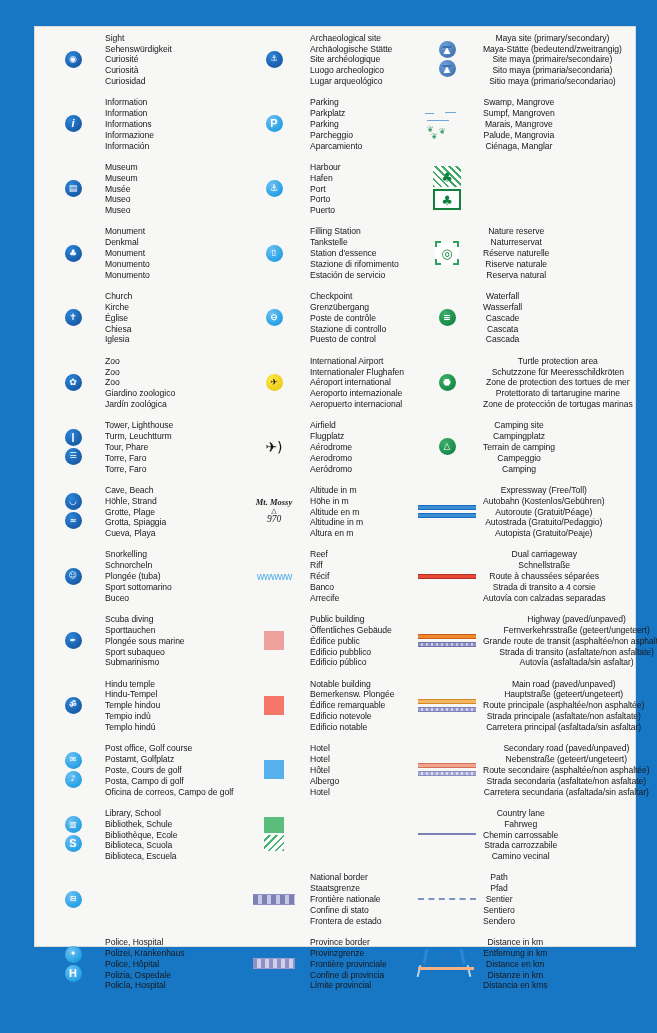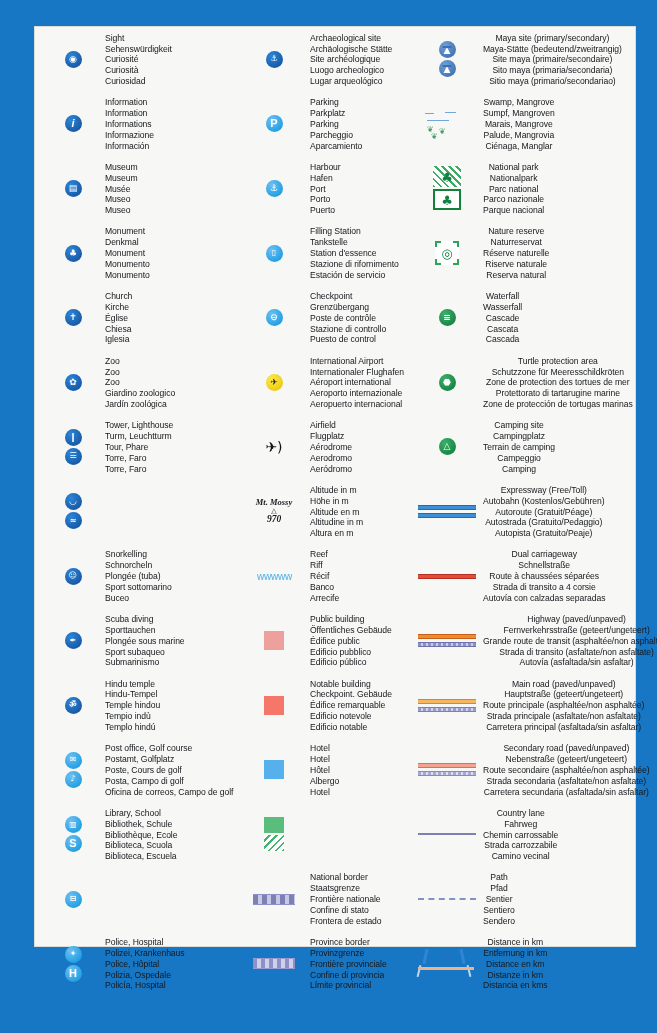--- a/index.html
+++ b/index.html
@@ -68,21 +68,21 @@
   .ic .g { font-size: 11px; line-height: 1; font-family: "DejaVu Sans", sans-serif; }
   .ic .g.sm { font-size: 9px; }
   .ic .g.xs { font-size: 8px; }
   .ic .g.lt { font-family: "Liberation Sans", sans-serif; font-size: 11px; }
   .ic-stack { display: flex; flex-direction: column; gap: 2px; align-items: center; }
 
   
   .alt { text-align: center; color: #16181c; line-height: 1.05; }
   .alt .nm  { font-size: 8.5px; font-style: italic; font-weight: bold; font-family: "Liberation Serif", serif; }
   .alt .tri { font-size: 7px; }
-  .alt .val { font-size: 9.5px; font-style: italic; font-weight: bold; font-family: "Liberation Serif", serif; }
+  .alt .val { font-size: 9.5px; font-style: italic; font-weight: normal; font-family: "Liberation Serif", serif; }
 
   
   .patch { width: 20px; height: 19px; }
   .patch.hatch-green {
     background:
       repeating-linear-gradient(-45deg, #43b36d 0 2px, #ffffff 2px 5px);
   }
   .patch.np-hatch {
     width: 28px; height: 21px; position: relative;
     background: repeating-linear-gradient(45deg, #3eaa63 0 2px, #ffffff 2px 5px);
@@ -266,20 +266,27 @@
         <div class="sym-cell">
           <span class="ic-stack">
             <span class="ic blue">
               <span class="g sm">◡</span>
             </span>
             <span class="ic blue">
               <span class="g xs">≈</span>
             </span>
           </span>
         </div>
+        <div class="labels">
+          <div>Cave, Beach</div>
+          <div>Höhle, Strand</div>
+          <div>Grotte, Plage</div>
+          <div>Grotta, Spiaggia</div>
+          <div>Cueva, Playa</div>
+        </div>
       </div>
       <div class="row">
         <div class="sym-cell">
           <span class="ic blue">
             <span class="g xs">☺</span>
           </span>
         </div>
         <div class="labels">
           <div>Snorkelling</div>
           <div>Schnorcheln</div>
@@ -517,21 +524,21 @@
           <div>Edificio pubblico</div>
           <div>Edificio público</div>
         </div>
       </div>
       <div class="row">
         <div class="sym-cell wide">
           <span class="patch" style="background:#f4776a"></span>
         </div>
         <div class="labels">
           <div>Notable building</div>
-          <div>Checkpoint. Gebäude</div>
+          <div>Bemerkensw. Plongée</div>
           <div>Édifice remarquable</div>
           <div>Edificio notevole</div>
           <div>Edificio notable</div>
         </div>
       </div>
       <div class="row">
         <div class="sym-cell wide">
           <span class="patch" style="background:#56b0ec"></span>
         </div>
         <div class="labels">
@@ -618,27 +625,20 @@
         <div class="sym-cell wide">
           <span class="ic-stack">
             <span class="patch np-hatch">
               <i class="tree">♣</i>
             </span>
             <span class="patch np-box">
               <i class="tree">♣</i>
             </span>
           </span>
         </div>
-        <div class="labels">
-          <div>National park</div>
-          <div>Nationalpark</div>
-          <div>Parc national</div>
-          <div>Parco nazionale</div>
-          <div>Parque nacional</div>
-        </div>
       </div>
       <div class="row">
         <div class="sym-cell wide">
           <span class="patch nr-box">
             <i class="corner tl"></i>
             <i class="corner tr"></i>
             <i class="corner bl"></i>
             <i class="corner br"></i>
             <i class="tree">◎</i>
           </span>

